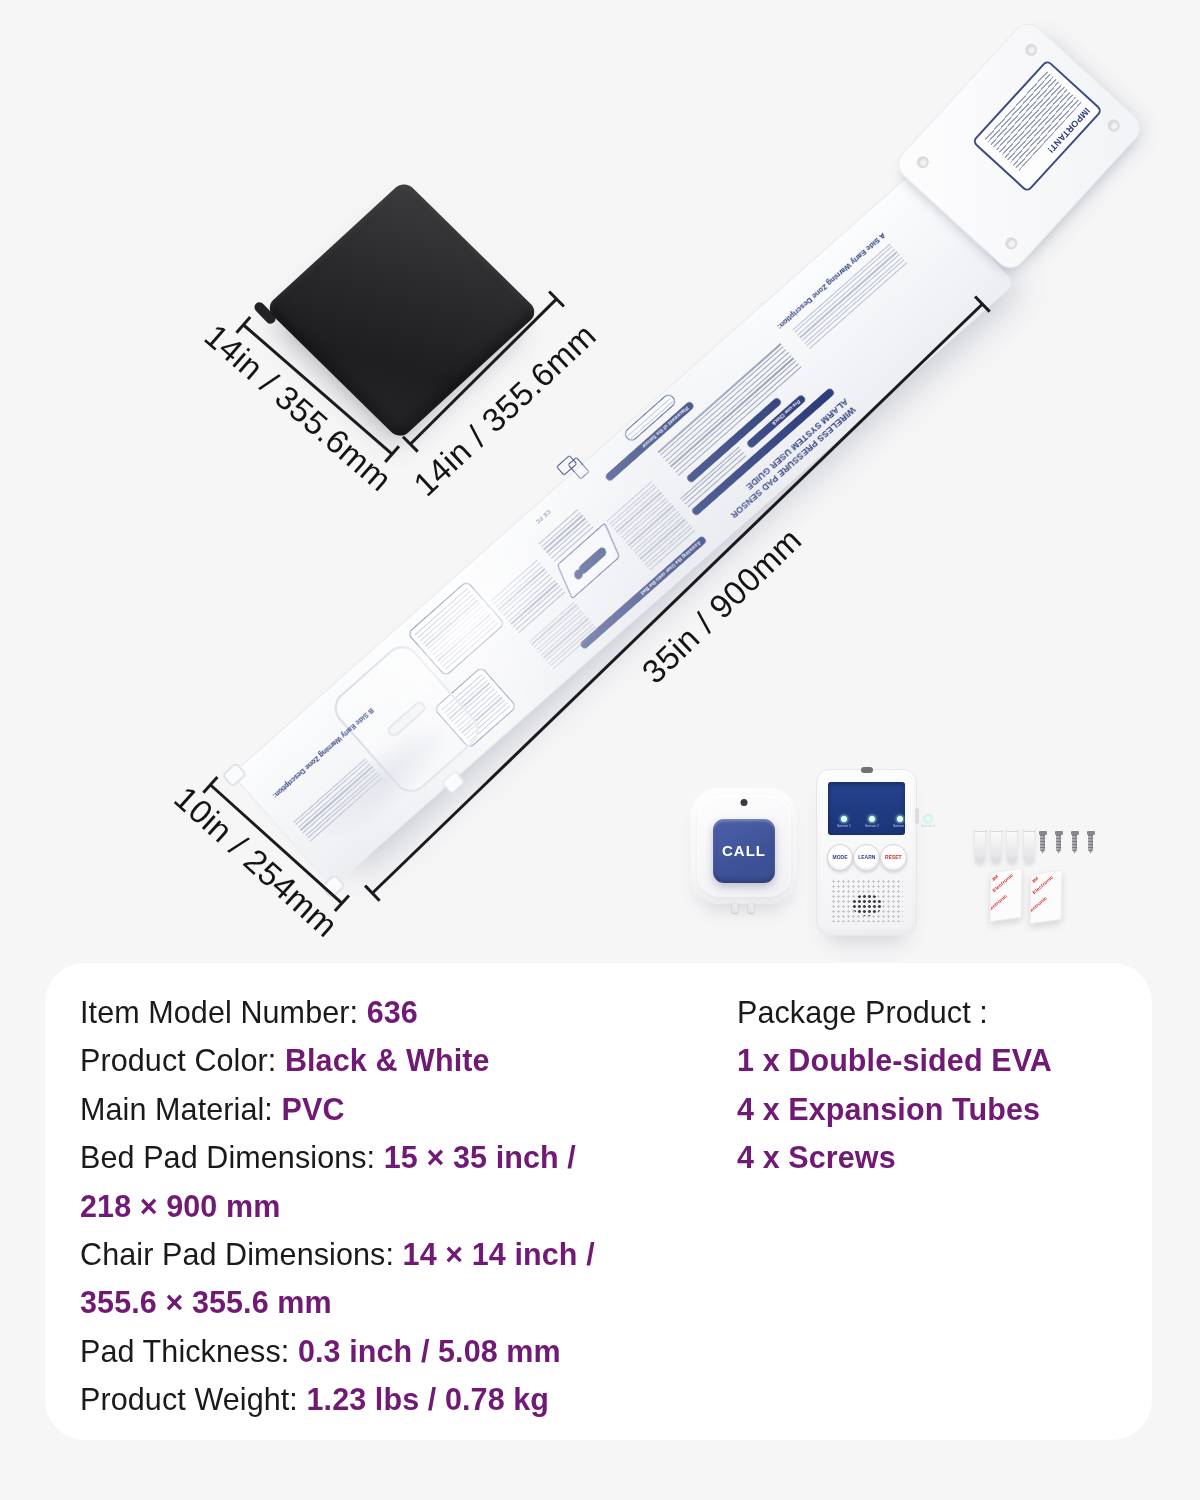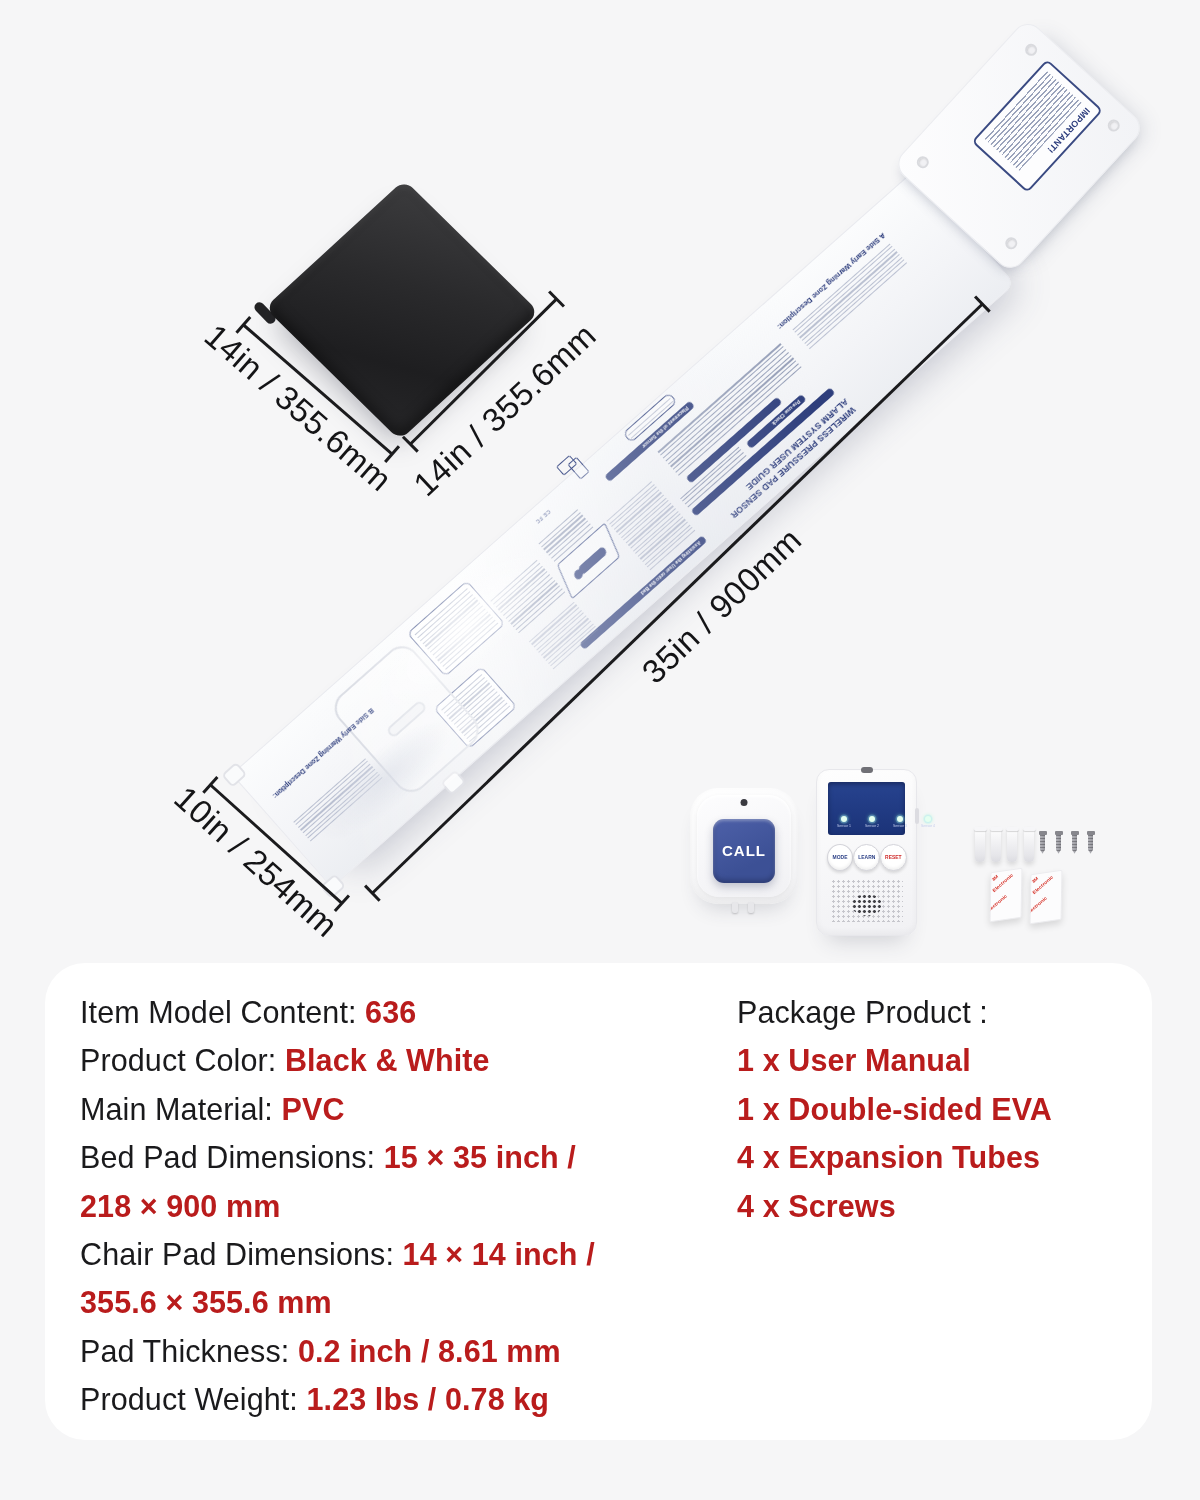--- a/index.html
+++ b/index.html
@@ -111,21 +111,21 @@
   .eva .line{position:absolute;font-size:8px;font-weight:700;color:#d7352c;white-space:nowrap;
      transform:rotate(-36deg) scale(.62);transform-origin:0 50%;}
   .eva .brand{position:absolute;left:1px;top:3px;font-size:8px;font-weight:800;color:#d7352c;
      transform:rotate(-36deg) scale(.6);transform-origin:0 50%;}
   
   .spec-card{position:absolute;left:45px;top:963px;width:1107px;height:477px;border-radius:40px;background:#ffffff;}
   .spec-col{position:absolute;top:25px;font-size:30.5px;line-height:48.4px;color:#1a1a1c;letter-spacing:.1px;}
   .spec-col.left{left:35px;width:620px;}
   .spec-col.right{left:692px;width:400px;}
   .spec-row{white-space:nowrap;}
-  .val{color:#b91c1c;font-weight:700;}
+  .val{color:#701a75;font-weight:700;}
   .lab{color:#1a1a1c;font-weight:400;}
 </style>
 </head>
 <body>
 
 <div class="page">
 
   <div class="chair-strap"></div>
   <div class="chair-pad"></div>
 
@@ -286,32 +286,31 @@
     <span class="line" style="left:-4px;top:34px;">Electronic</span>
   </div>
   <div class="eva" style="left:1030px;top:872px;">
     <span class="brand">3M</span>
     <span class="line" style="left:2px;top:14px;">Electronic</span>
     <span class="line" style="left:-4px;top:34px;">Electronic</span>
   </div>
 
   <div class="spec-card">
     <div class="spec-col left">
-      <div class="spec-row"><span class="lab">Item Model Content: </span><span class="val">636</span></div>
+      <div class="spec-row"><span class="lab">Item Model Number: </span><span class="val">636</span></div>
       <div class="spec-row"><span class="lab">Product Color: </span><span class="val">Black &amp; White</span></div>
       <div class="spec-row"><span class="lab">Main Material: </span><span class="val">PVC</span></div>
       <div class="spec-row"><span class="lab">Bed Pad Dimensions: </span><span class="val">15 × 35 inch /</span></div>
       <div class="spec-row"><span class="val">218 × 900 mm</span></div>
       <div class="spec-row"><span class="lab">Chair Pad Dimensions: </span><span class="val">14 × 14 inch /</span></div>
       <div class="spec-row"><span class="val">355.6 × 355.6 mm</span></div>
-      <div class="spec-row"><span class="lab">Pad Thickness: </span><span class="val">0.2 inch / 8.61 mm</span></div>
+      <div class="spec-row"><span class="lab">Pad Thickness: </span><span class="val">0.3 inch / 5.08 mm</span></div>
       <div class="spec-row"><span class="lab">Product Weight: </span><span class="val">1.23 lbs / 0.78 kg</span></div>
     </div>
     <div class="spec-col right">
       <div class="spec-row"><span class="lab">Package Product :</span></div>
-      <div class="spec-row"><span class="val">1 x User Manual</span></div>
       <div class="spec-row"><span class="val">1 x Double-sided EVA</span></div>
       <div class="spec-row"><span class="val">4 x Expansion Tubes</span></div>
       <div class="spec-row"><span class="val">4 x Screws</span></div>
     </div>
   </div>
 
 </div>
 
 </body></html>

